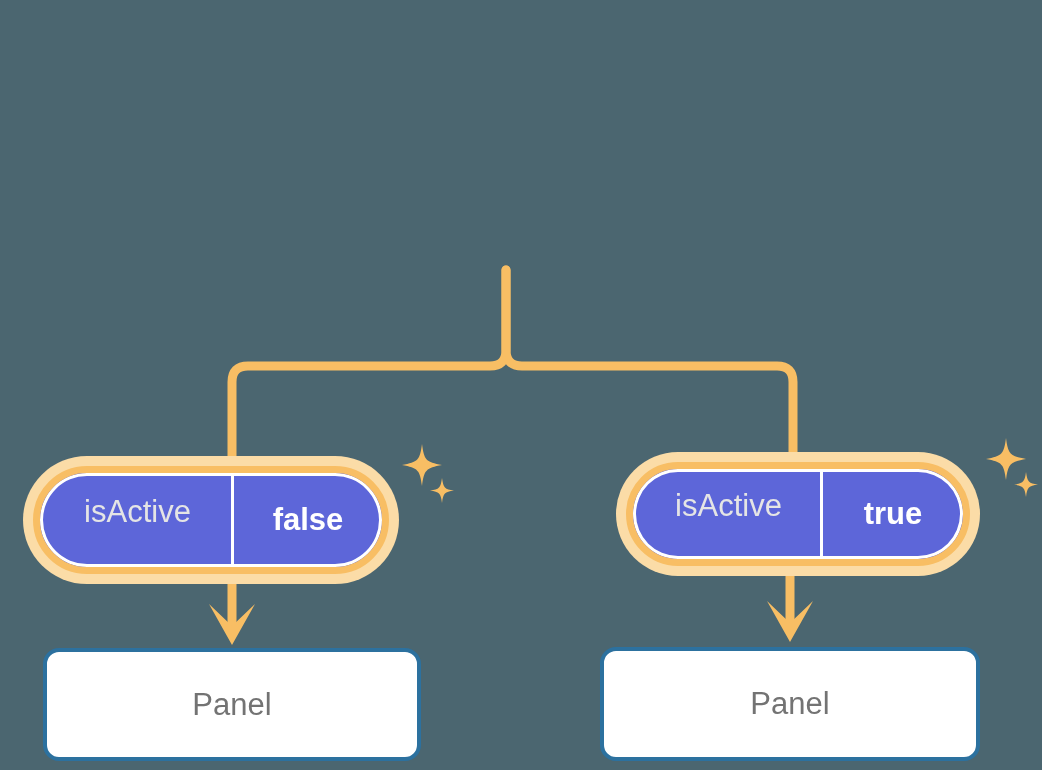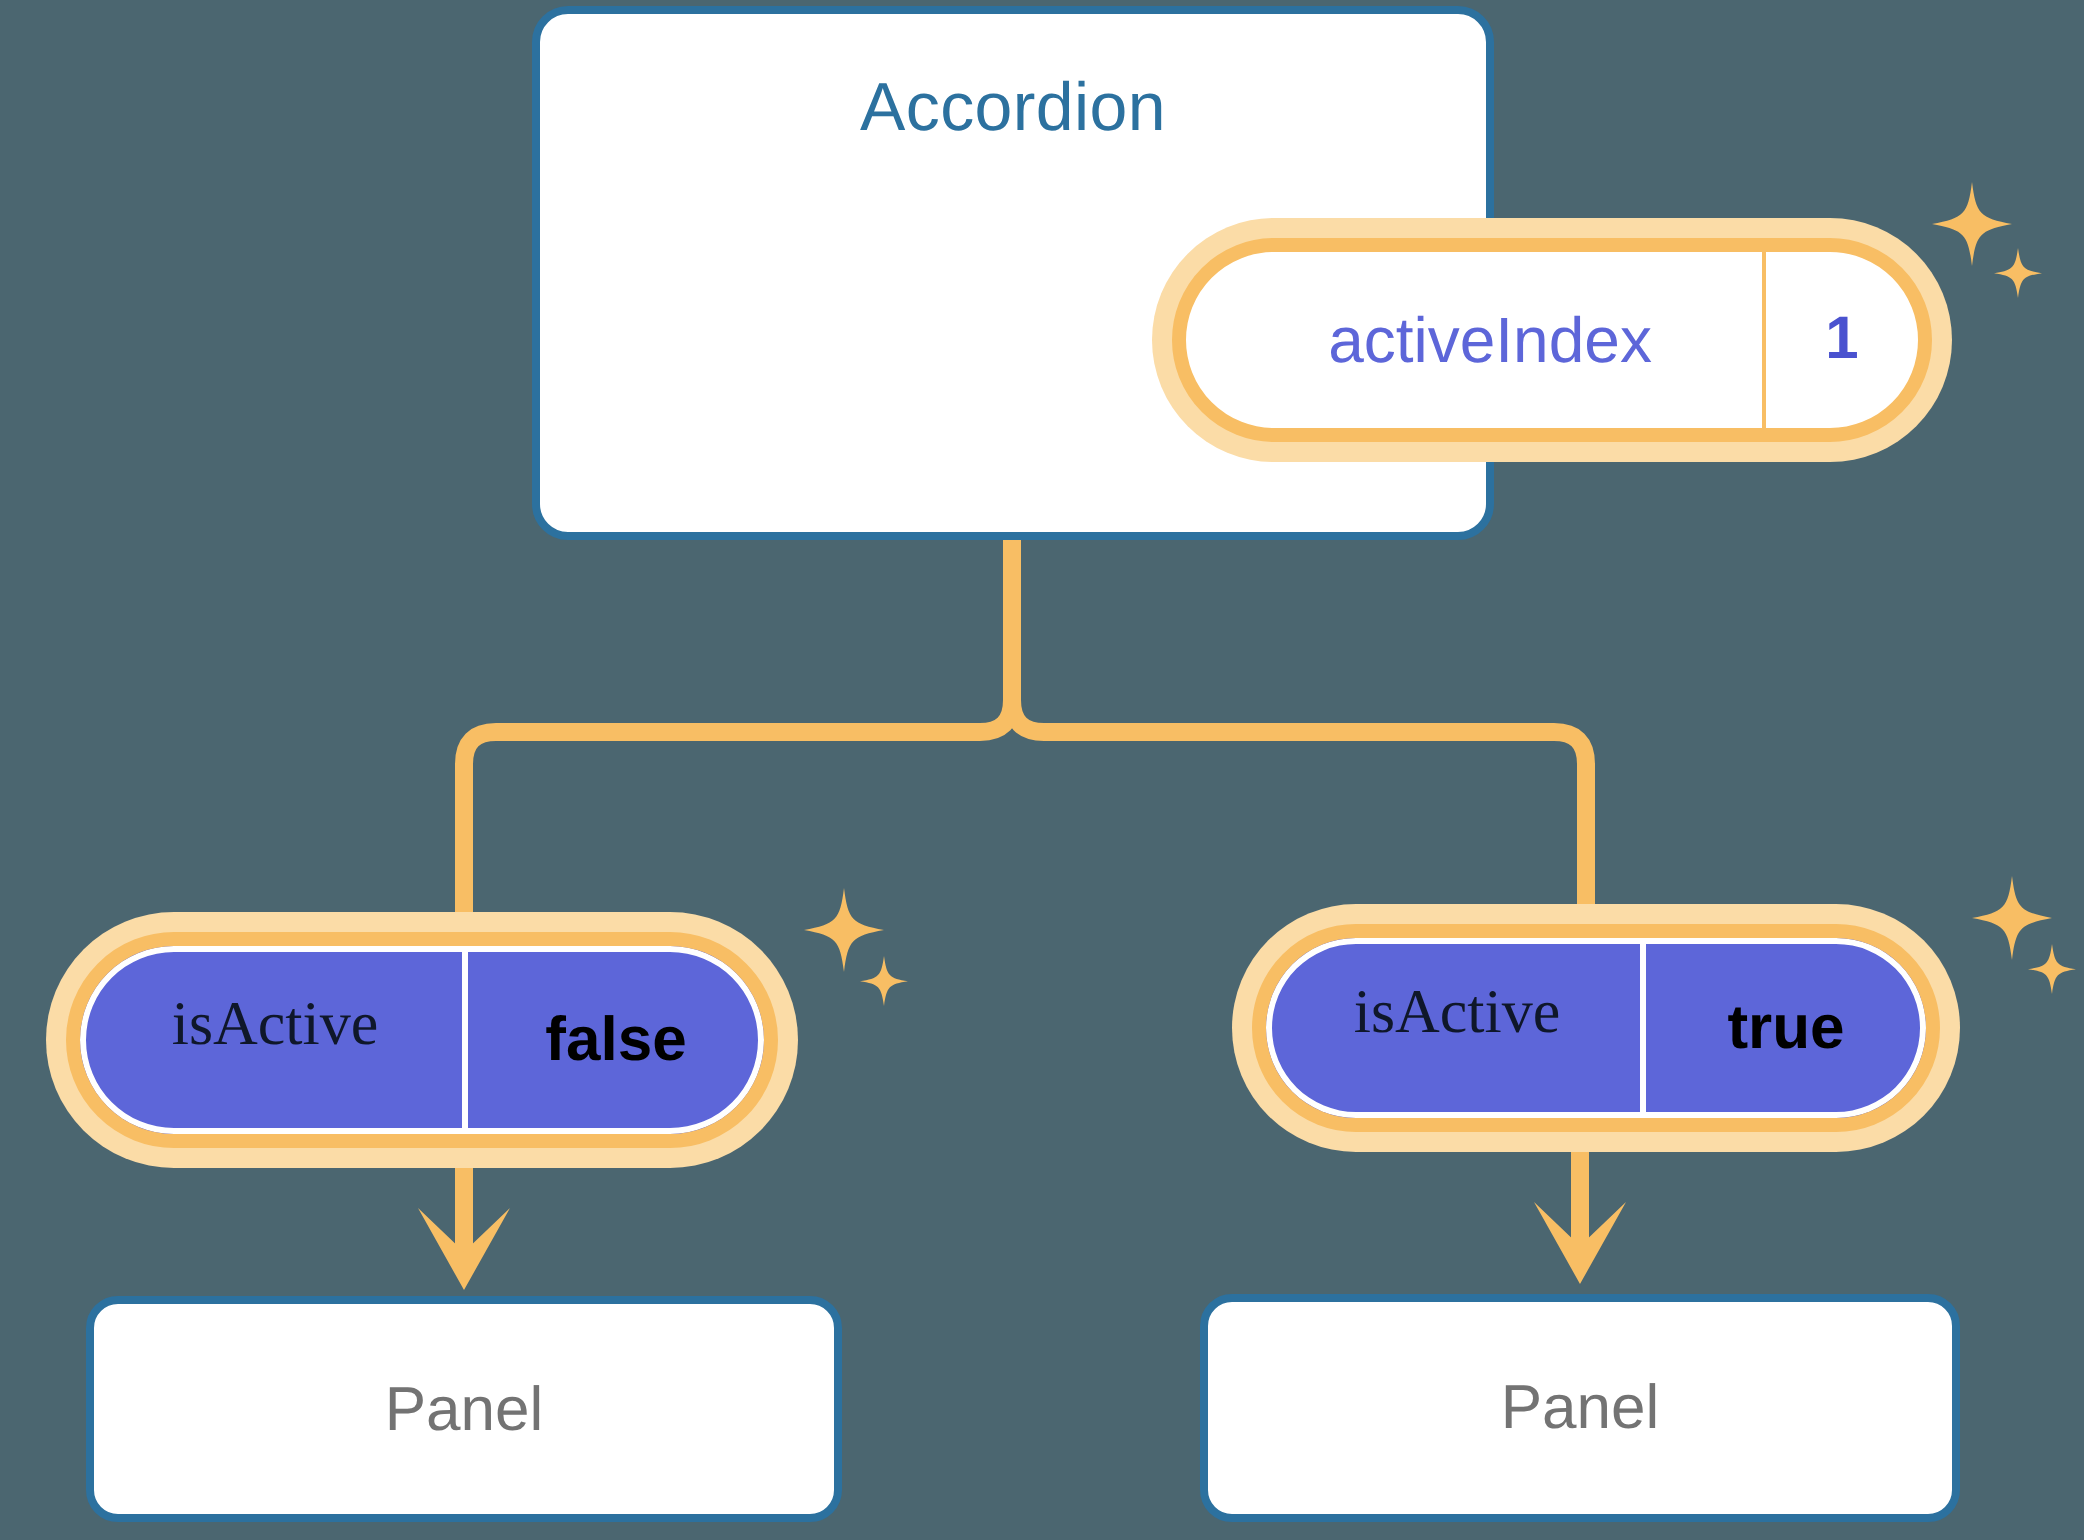--- a/index.html
+++ b/index.html
@@ -118,28 +118,27 @@
   }
 
   
   .pill-solid .pill-inner {
     background: #5d66d9;
     border: 7px solid #f8be64;
     box-shadow: inset 0 0 0 3px #ffffff;
   }
   .pill-solid .pill-key {
     flex: 1 1 auto;
-    color: #0f172a;
+    color: #e5e5e5;
     font-size: 31px;
     padding: 0 22px 16px 26px;
     border-right: 3px solid #ffffff;
-    font-family: Liberation Serif, serif;
   }
   .pill-solid .pill-val {
-    color: #000000;
+    color: #ffffff;
     font-size: 31px;
     font-weight: bold;
     padding: 0 20px;
   }
 
   #pill-active-index {
     left: 316px;
     top: 112px;
     width: 380px;
     height: 102px;
@@ -215,37 +214,20 @@
       <line x1="232" y1="574" x2="232" y2="629" stroke="#f8be64" stroke-width="9"></line>
       <path d="M209 604 L232 645 L255 604 L232 626 Z" fill="#f8be64"></path>
     </g>
 
     <g>
       <line x1="790" y1="566" x2="790" y2="626" stroke="#f8be64" stroke-width="9"></line>
       <path d="M767 601 L790 642 L813 601 L790 623 Z" fill="#f8be64"></path>
     </g>
   </svg>
 
-  <div class="comp-card" id="accordion-card">
-    <div class="comp-title">Accordion</div>
-
-    <div class="state-pill pill-light" id="pill-active-index">
-      <div class="pill-inner">
-        <div class="pill-key">activeIndex</div>
-        <div class="pill-val">1</div>
-      </div>
-    </div>
-
-    <div class="sparkle-group" id="sparkles-accordion">
-      <svg width="62" height="62" viewBox="0 0 62 62">
-        <path d="M26 0 C28 16 30 18 46 21 C30 24 28 26 26 42 C24 26 22 24 6 21 C22 18 24 16 26 0 Z" fill="#f8be64"></path>
-        <path d="M49 33 C50.4 43 51.6 44.2 61 45.6 C51.6 47 50.4 48.2 49 58 C47.6 48.2 46.4 47 37 45.6 C46.4 44.2 47.6 43 49 33 Z" fill="#f8be64"></path>
-      </svg>
-    </div>
-  </div>
 
   <div class="state-pill pill-solid" id="pill-isactive-left">
     <div class="pill-inner">
       <div class="pill-key">isActive</div>
       <div class="pill-val">false</div>
     </div>
   </div>
 
   <div class="sparkle-group" id="sparkles-left-pill">
     <svg width="60" height="66" viewBox="0 0 60 66">

